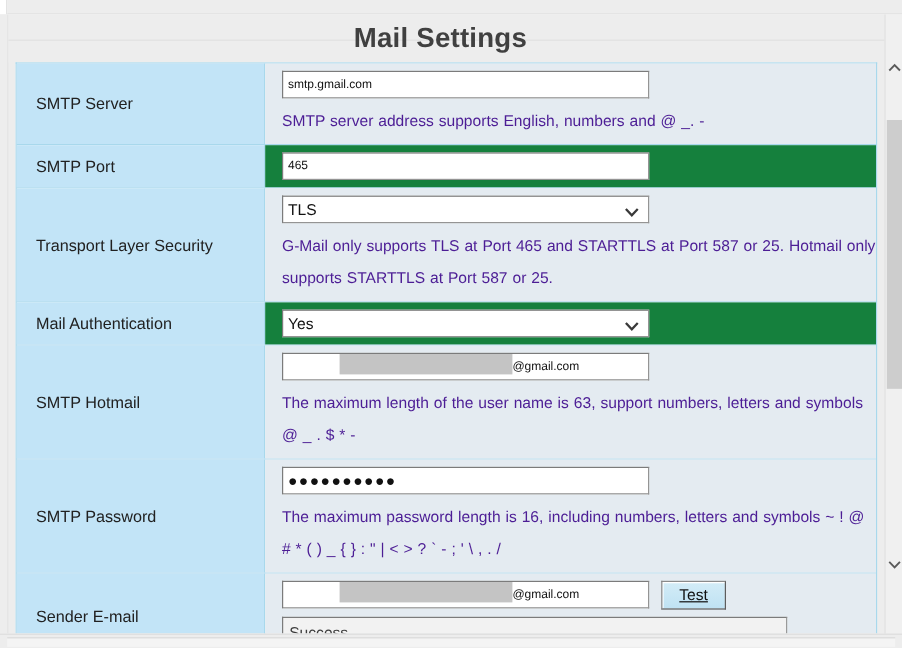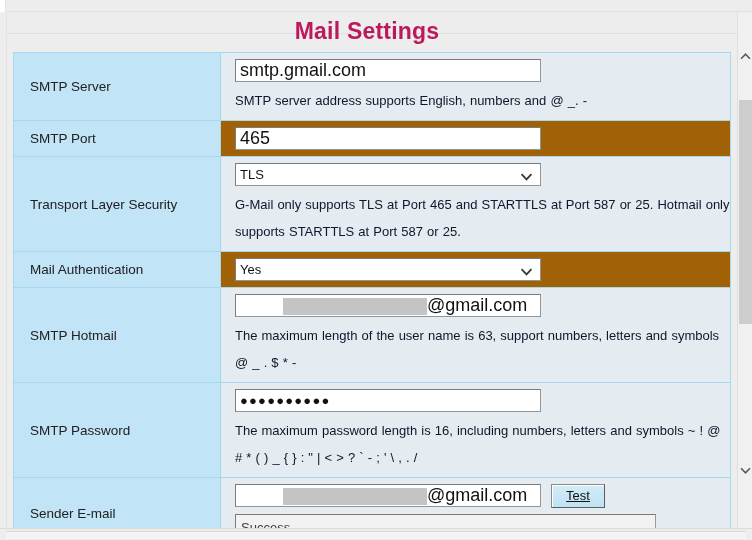--- a/index.html
+++ b/index.html
@@ -61,21 +61,21 @@
     width: 731px; height: 40px;
     background: #ededed;
   }
   .page-title {
     position: absolute;
     left: 0; top: 6px;
     width: 720px;
     text-align: center;
     font-size: 23px;
     font-weight: bold;
-    color: #be185d;
+    color: #404040;
     letter-spacing: .2px;
   }
   .title-rule {
     position: absolute;
     left: 0; top: 21px;
     width: 731px;
     height: 1px;
     background: #e0e0e0;
   }
 
@@ -107,34 +107,34 @@
     color: #212121;
   }
 
   .cell-value {
     flex: 1 1 auto;
     padding: 6px 0 6px 14px;
     font-size: 13px;
     color: #1a1a1a;
   }
   .cell-value.shade-a { background: #e4ebf1; }
-  .cell-value.shade-b { background: #a16207; }
+  .cell-value.shade-b { background: #15803d; }
 
   
   .txt {
     display: block;
     width: 306px;
     height: 23px;
     line-height: 21px;
     background: #ffffff;
     border: 1px solid #949494;
     border-top-color: #7b7b7b;
     border-left-color: #7b7b7b;
     padding: 0 4px;
-    font-size: 18px;
+    font-size: 10px;
     color: #111;
     font-family: "Liberation Sans", sans-serif;
     overflow: hidden;
     white-space: nowrap;
   }
 
   .sel {
     position: relative;
     display: block;
     width: 306px;
@@ -155,21 +155,21 @@
     right: 7px; top: 50%;
     transform: translateY(-50%);
     width: 13px; height: 13px;
     display: block;
   }
 
   .hint {
     margin-top: 5px;
     font-size: 13px;
     line-height: 27px;
-    color: #0f172a;
+    color: #4c1d95;
     max-width: 486px;
     word-spacing: .5px;
   }
   .hint-wide { max-width: 497px; }
 
   
   .masked-field {
     position: relative;
     padding-left: 47px;
   }

